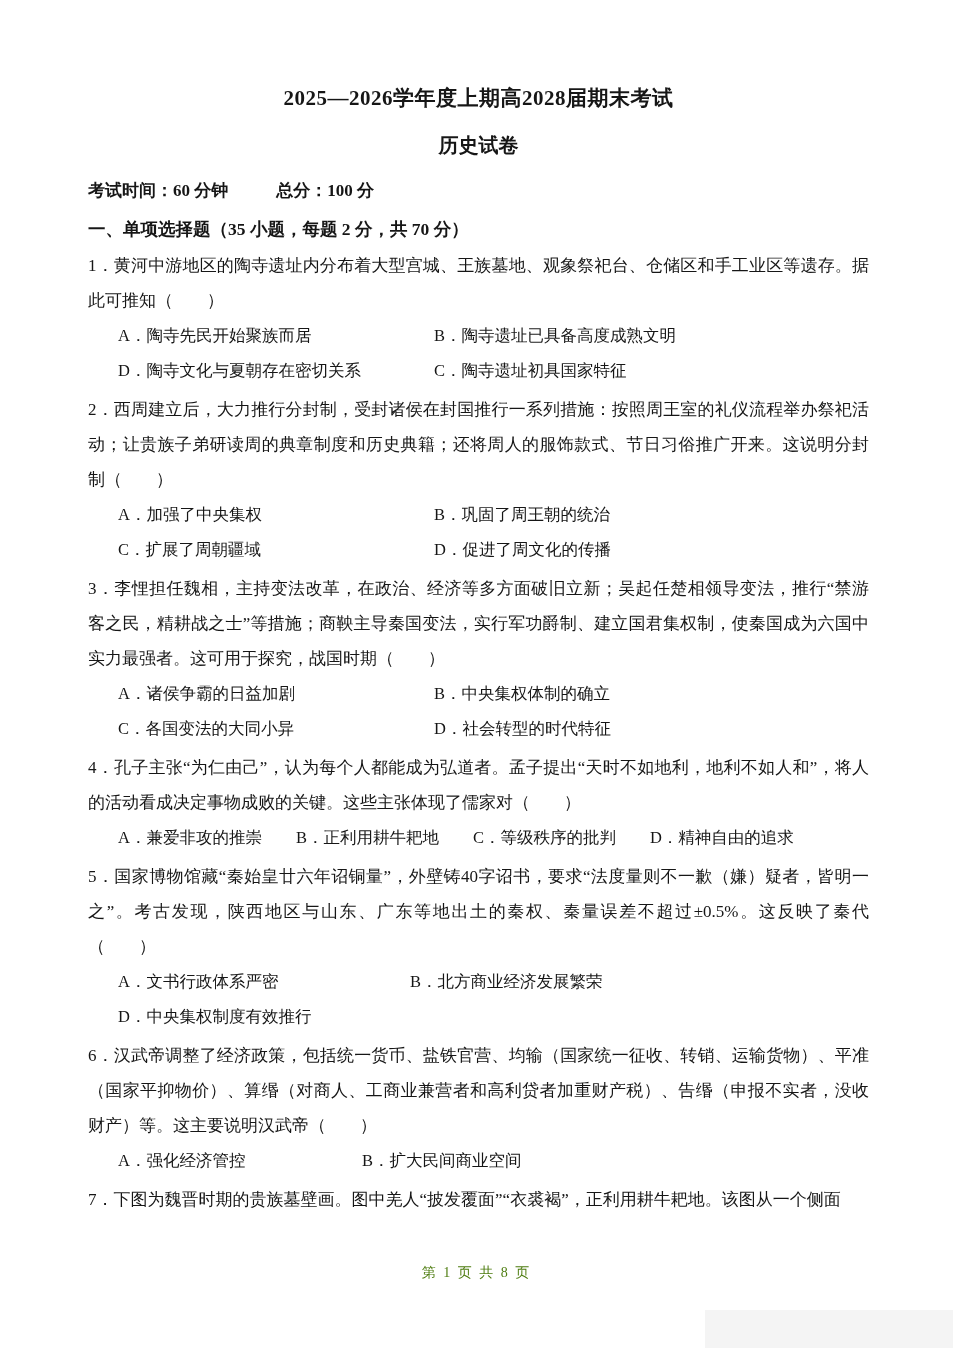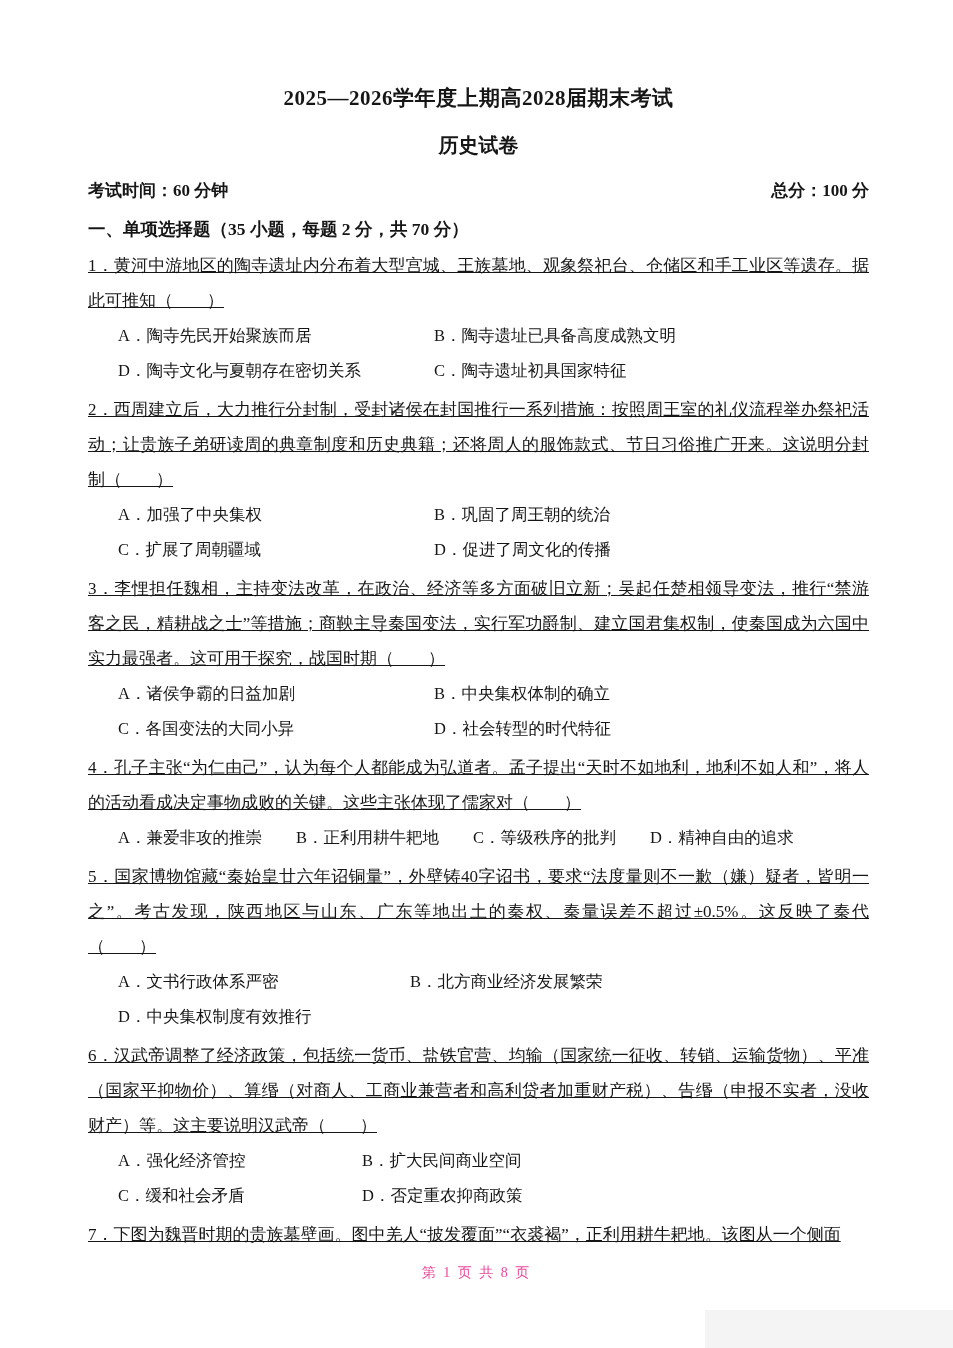--- a/index.html
+++ b/index.html
@@ -23,39 +23,38 @@
     letter-spacing: 0.5px;
   }
   .subtitle {
     text-align: center;
     font-weight: 700;
     font-size: 20px;
     margin: 20px 0 0 0;
   }
   .meta {
     display: flex;
-    justify-content: space-between;
+    justify-content: flex-start;
     gap: 48px;
     font-weight: 700;
     font-size: 17px;
     margin-top: 20px;
   }
   .section-heading {
     font-weight: 700;
     font-size: 17.5px;
     margin-top: 12px;
     line-height: 30px;
   }
   .question { margin-top: 4px; }
   .stem {
     font-size: 17px;
     line-height: 35px;
     margin: 0;
     text-align: justify;
-    text-decoration: underline;
   }
   .options {
     padding-left: 30px;
     font-size: 16.5px;
   }
   .opt-row { display: flex; line-height: 35px; }
   .two-col .opt-row .opt:first-child { width: 316px; }
   .q5 .opt-row .opt:first-child { width: 292px; }
   .q6 .opt-row .opt:first-child { width: 244px; }
   .one-row {
@@ -67,21 +66,21 @@
     text-align: center;
   }
   .footer {
     position: absolute;
     left: 0;
     right: 0;
     bottom: 66px;
     text-align: center;
     font-size: 14px;
     letter-spacing: 2px;
-    color: #ec4899;
+    color: #4d7c0f;
   }
   .corner-box {
     position: absolute;
     right: 0;
     bottom: 0;
     width: 248px;
     height: 38px;
     background: #f4f4f4;
   }
 </style>
@@ -165,24 +164,20 @@
     </div>
   </div>
 
   <div class="question q6">
     <p class="stem">6．汉武帝调整了经济政策，包括统一货币、盐铁官营、均输（国家统一征收、转销、运输货物）、平准（国家平抑物价）、算缗（对商人、工商业兼营者和高利贷者加重财产税）、告缗（申报不实者，没收财产）等。这主要说明汉武帝（　　）</p>
     <div class="options two-col">
       <div class="opt-row">
         <span class="opt">A．强化经济管控</span>
         <span class="opt">B．扩大民间商业空间</span>
       </div>
-      <div class="opt-row">
-        <span class="opt">C．缓和社会矛盾</span>
-        <span class="opt">D．否定重农抑商政策</span>
-      </div>
     </div>
   </div>
 
   <div class="question q7">
     <p class="stem">7．下图为魏晋时期的贵族墓壁画。图中羌人“披发覆面”“衣裘褐”，正利用耕牛耙地。该图从一个侧面</p>
   </div>
 
   <div class="footer">第 1 页 共 8 页</div>
 
   <div class="corner-box"></div>

